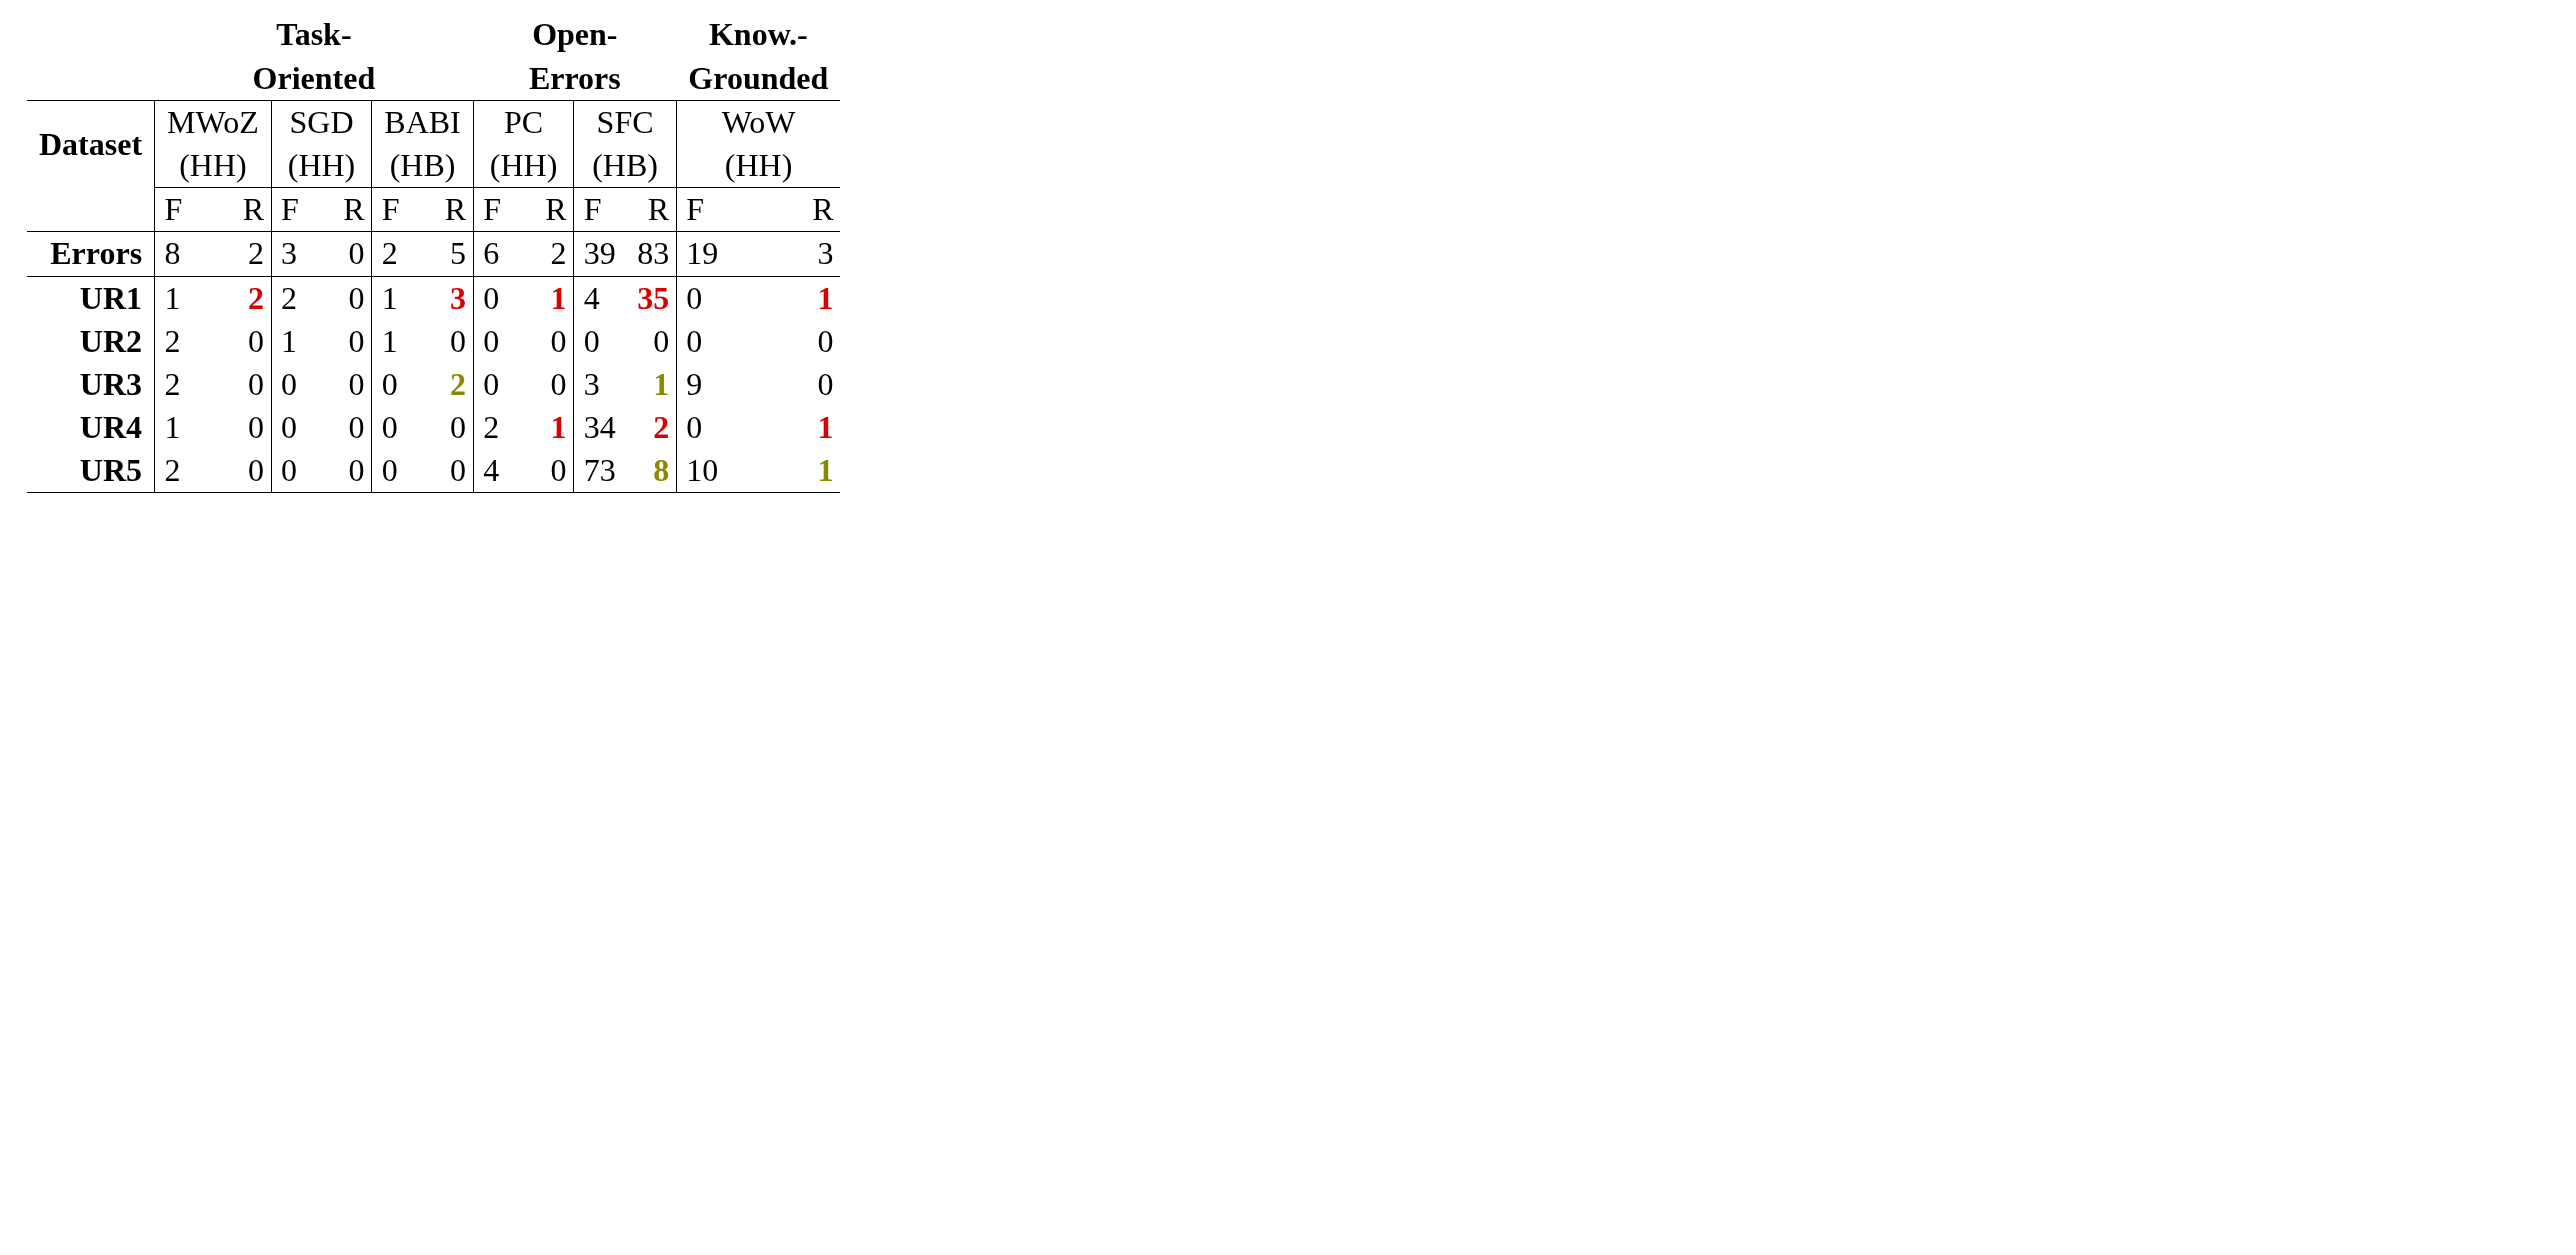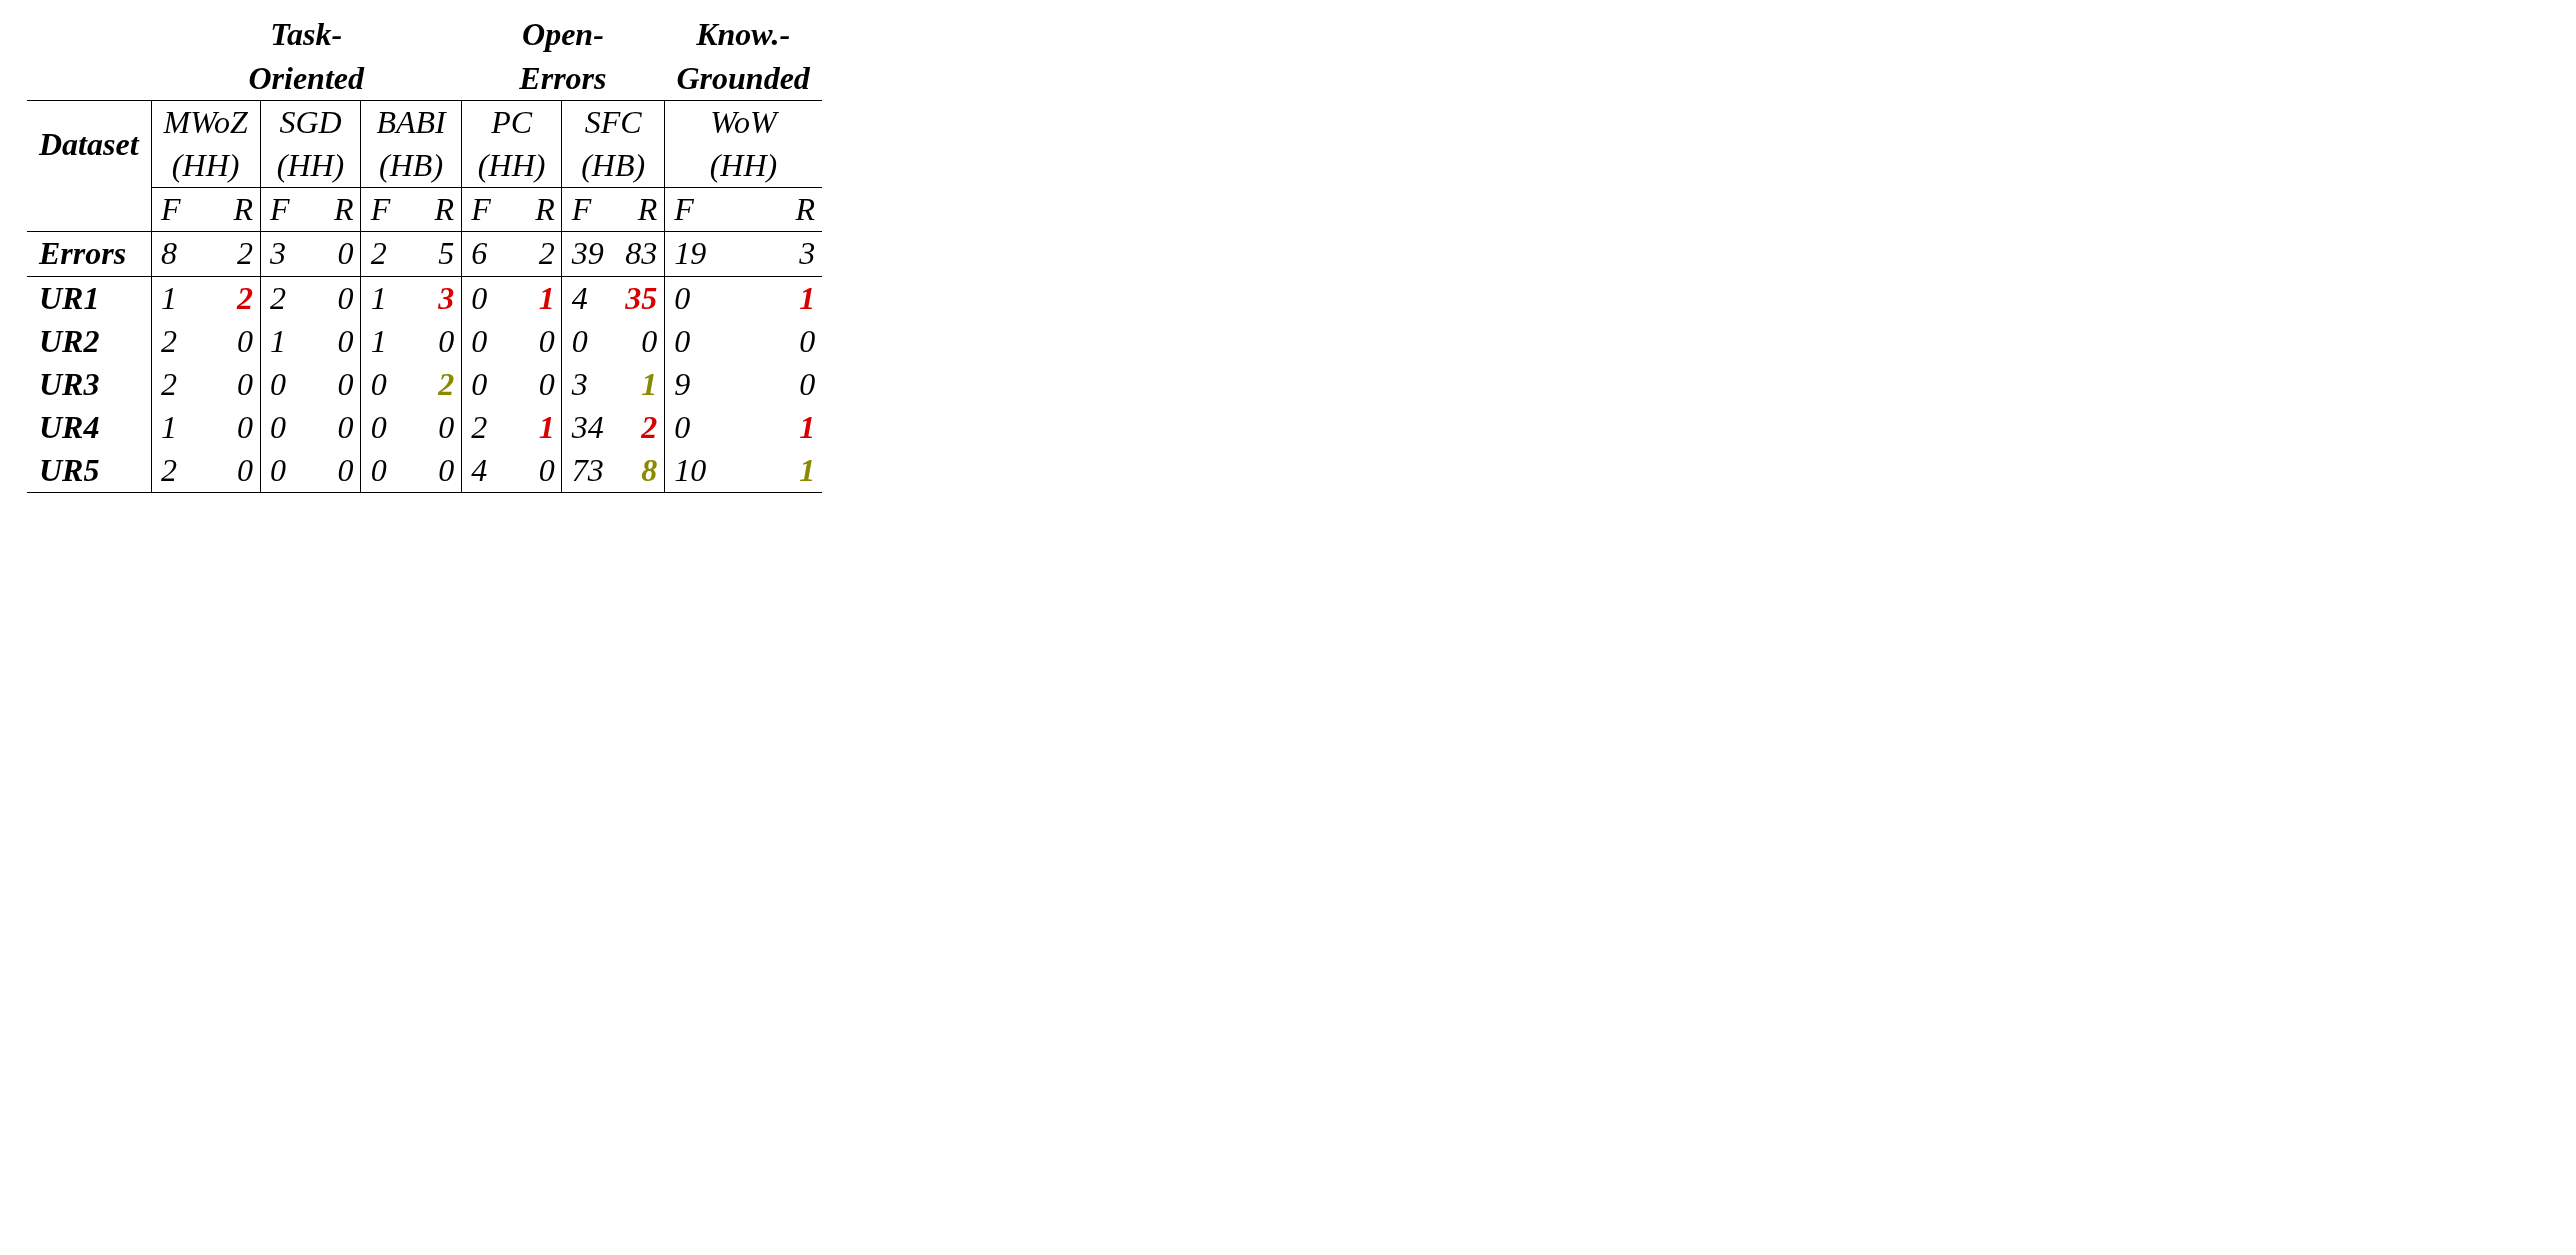--- a/index.html
+++ b/index.html
@@ -1,21 +1,21 @@
 <!DOCTYPE html>
 <html style="font-size:10.7px"><head>
 <meta charset="utf-8">
 <style>
   html,body{margin:0;padding:0;background:#fff;}
   body{font-family:"Times New Roman",Times,serif;color:#000;font-size:32px;}
   .wrap{padding:13.4px 27px;}
-  table{border-collapse:collapse;margin:0;font-style:italic;}
+  table{border-collapse:collapse;margin:0;}
   td,th{padding:0 12px;line-height:1.35;font-weight:normal;text-align:center;vertical-align:middle;}
   .b{font-weight:bold;}
-  .rlab{text-align:left;white-space:nowrap;}
+  .rlab{text-align:right;white-space:nowrap;}
   .num{text-align:right;min-width:31px;padding:0 6.7px;}
   .numL{text-align:left;min-width:31px;padding:0 14.8px 0 9.4px;}
   .red{color:#d80000;font-weight:bold;}
   .olive{color:#8a8a00;font-weight:bold;}
   .bb{border-bottom:1.3px solid #000;}
   .br{border-right:1.3px solid #000;}
 </style>
 </head>
 <body>
 <div class="wrap">

